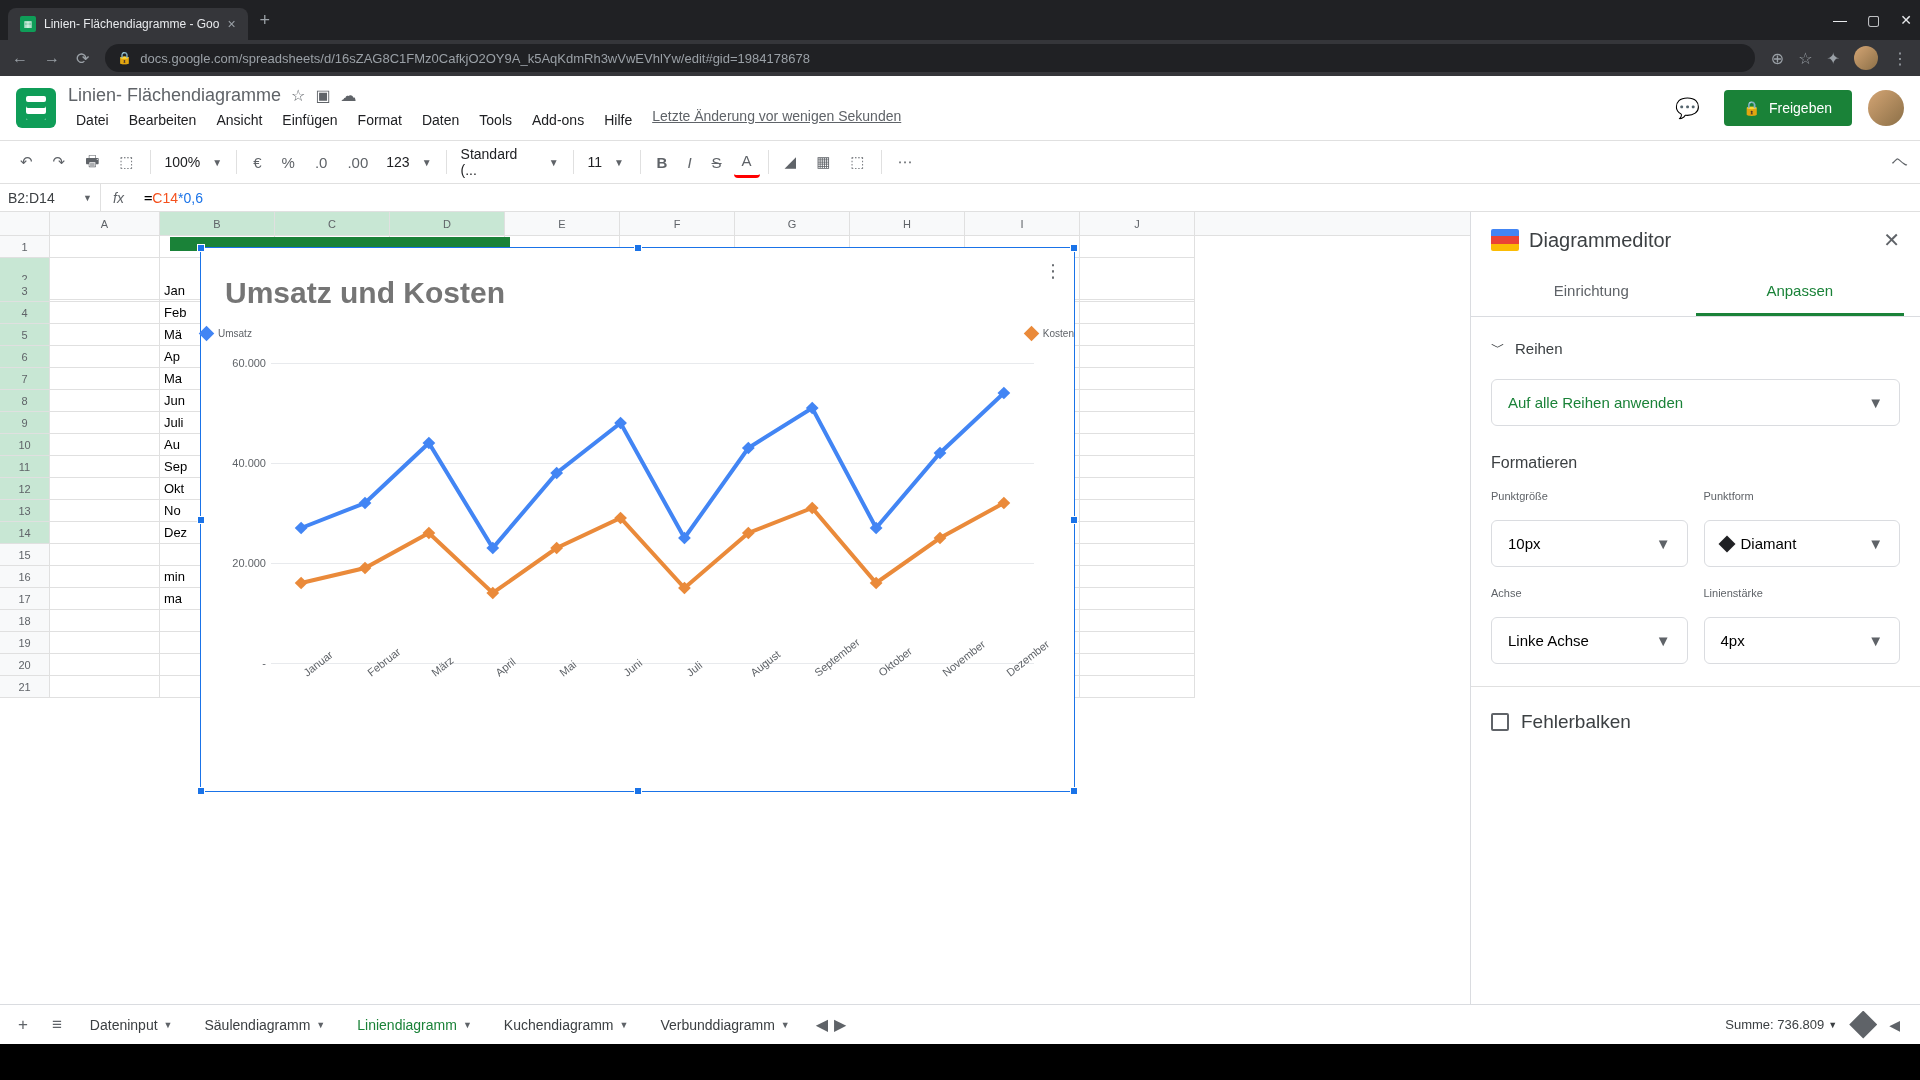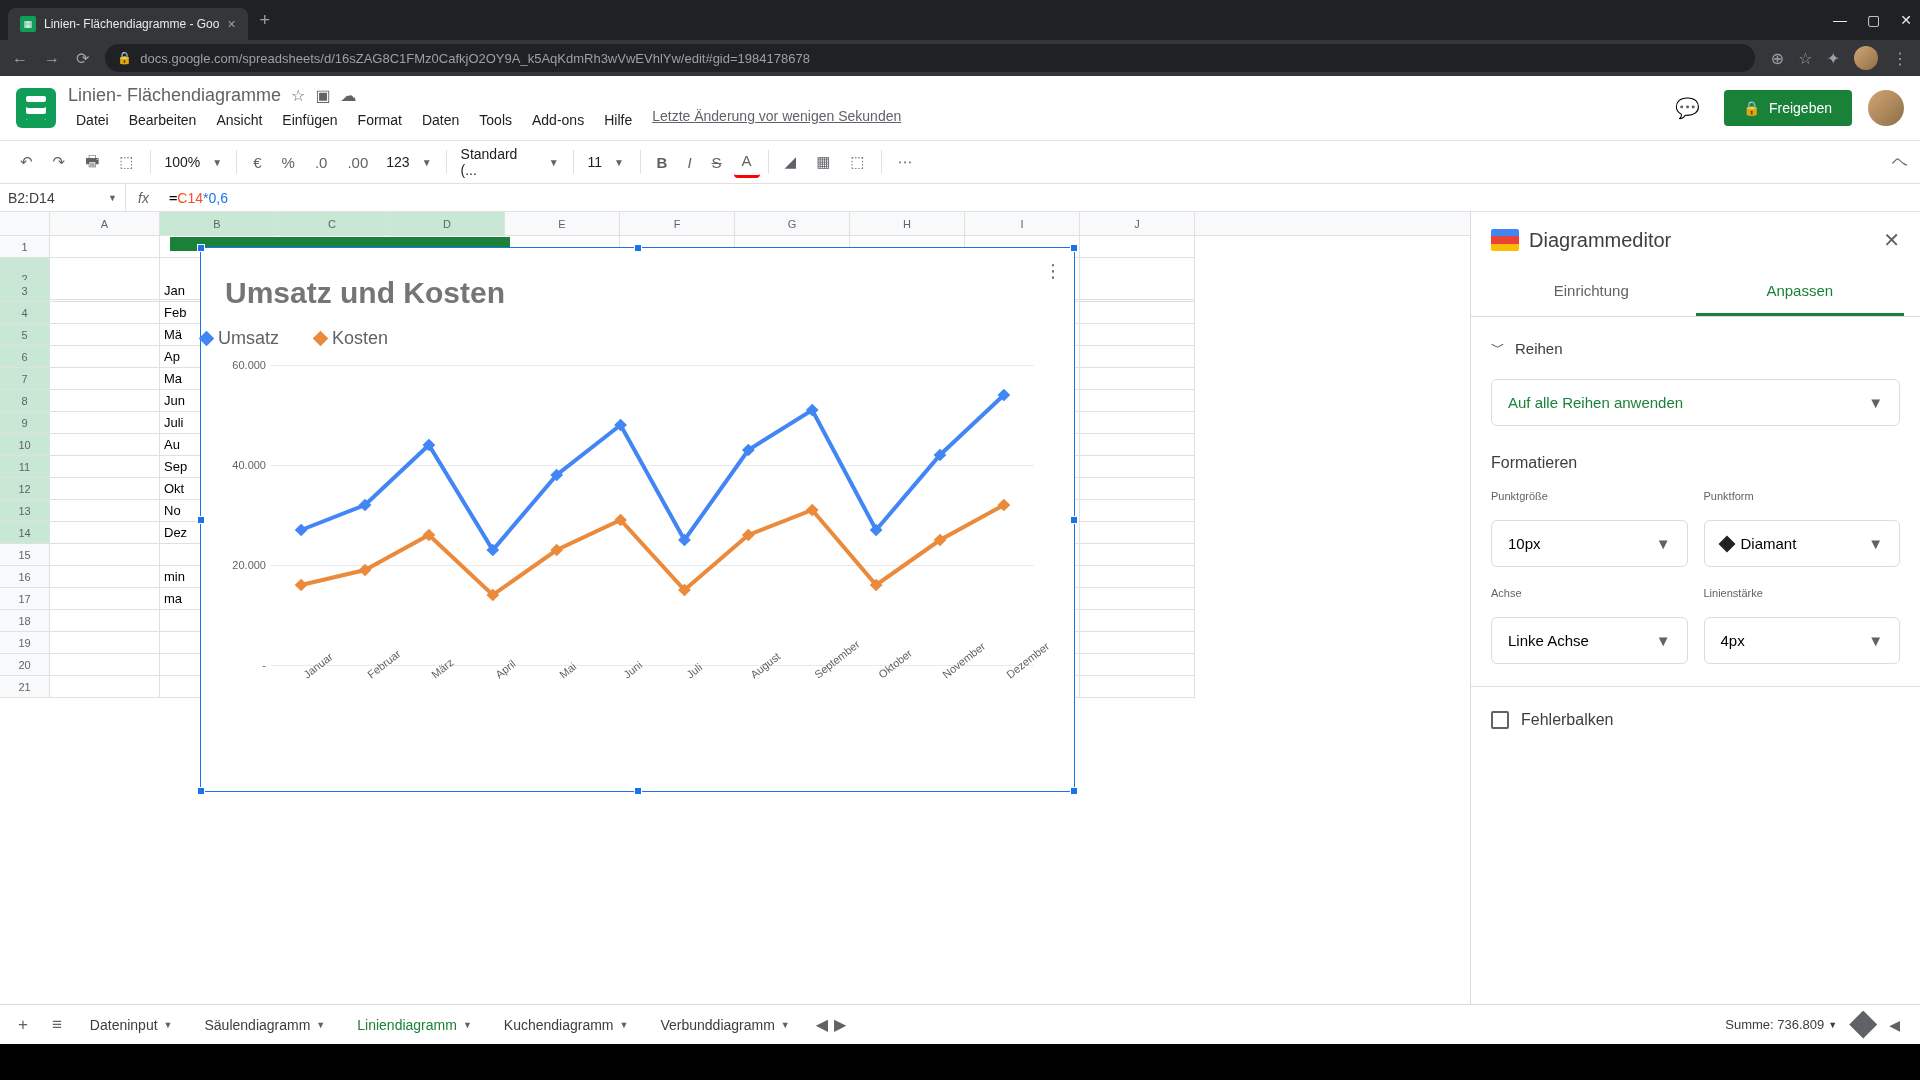--- a/index.html
+++ b/index.html
@@ -33,21 +33,21 @@
 .comment-btn{width:40px;height:40px;border-radius:50%;display:flex;align-items:center;justify-content:center;cursor:pointer;font-size:20px;color:#5f6368}
 .share-btn{background:#1a8238;color:#fff;padding:10px 20px;border-radius:4px;font-size:14px;font-weight:500;display:flex;align-items:center;gap:8px;cursor:pointer}
 .avatar-lg{width:36px;height:36px;border-radius:50%;background:linear-gradient(135deg,#d4a574,#8b6f47);cursor:pointer}
 .toolbar{height:44px;border-top:1px solid #e0e0e0;border-bottom:1px solid #e0e0e0;display:flex;align-items:center;padding:0 12px;gap:4px}
 .tb-btn{padding:6px 8px;cursor:pointer;color:#5f6368;font-size:15px;border-radius:4px;display:flex;align-items:center}
 .tb-sep{width:1px;height:24px;background:#e0e0e0;margin:0 4px}
 .tb-select{display:flex;align-items:center;gap:12px;padding:4px 6px;cursor:pointer;font-size:14px;color:#202124}
 .tb-select .caret{font-size:10px;color:#5f6368}
 .collapse-toolbar{margin-left:auto;cursor:pointer;color:#5f6368;font-size:16px}
 .formula-bar{height:28px;border-bottom:1px solid #e0e0e0;display:flex;align-items:center}
-.name-box{width:126px;padding:0 8px;font-size:14px;color:#3c4043;display:flex;align-items:center;justify-content:space-between;border-right:1px solid #e0e0e0;height:100%}
+.name-box{width:101px;padding:0 8px;font-size:14px;color:#3c4043;display:flex;align-items:center;justify-content:space-between;border-right:1px solid #e0e0e0;height:100%}
 .fx{padding:0 12px;font-style:italic;color:#5f6368;font-size:14px}
 .formula-input{flex:1;padding:0 8px;font-size:14px;font-family:monospace}
 .formula-input .ref{color:#f4511e}
 .formula-input .num{color:#1a73e8}
 .main{display:flex;height:calc(1080px - 40px - 36px - 64px - 44px - 28px - 40px - 36px)}
 .sheet-area{flex:1;position:relative;overflow:hidden}
 .col-headers{display:flex;height:24px;background:#f8f9fa;border-bottom:1px solid #e0e0e0}
 .corner{width:50px;border-right:1px solid #e0e0e0}
 .col-h{text-align:center;font-size:11px;color:#5f6368;border-right:1px solid #e0e0e0;line-height:24px}
 .col-h.sel{background:#c8e7d4}
@@ -59,25 +59,25 @@
 .row-h.sel{background:#c8e7d4}
 .cell{border-right:1px solid #e0e0e0;border-bottom:1px solid #e0e0e0;font-size:13px;padding:0 4px;line-height:22px;overflow:hidden;white-space:nowrap}
 .row-2 .row-h,.row-2 .cell{height:42px;line-height:42px}
 .chart-overlay{position:absolute;left:200px;top:35px;width:875px;height:545px;background:#fff;border:1px solid #1a73e8}
 .sel-handle{position:absolute;width:8px;height:8px;background:#1a73e8;border:1px solid #fff}
 .h-tl{left:-4px;top:-4px}.h-tm{left:50%;top:-4px;margin-left:-4px}.h-tr{right:-4px;top:-4px}
 .h-ml{left:-4px;top:50%;margin-top:-4px}.h-mr{right:-4px;top:50%;margin-top:-4px}
 .h-bl{left:-4px;bottom:-4px}.h-bm{left:50%;bottom:-4px;margin-left:-4px}.h-br{right:-4px;bottom:-4px}
 .chart-menu{position:absolute;right:12px;top:12px;cursor:pointer;color:#5f6368;font-size:18px}
 .chart-title{font-size:30px;font-weight:700;color:#757575;padding:28px 0 12px 24px}
-.chart-legend{display:flex;justify-content:flex-start;gap:36px;font-size:18px;color:#5f6368;padding:6px 0 12px}
+.chart-legend{display:flex;justify-content:space-between;gap:24px;font-size:10px;color:#5f6368;padding:6px 0 12px}
 .leg-item{display:flex;align-items:center;gap:6px}
 .diamond{width:11px;height:11px;transform:rotate(45deg)}
 .d-blue{background:#4285f4}.d-orange{background:#ea8a3a}
-.chart-plot{position:relative;height:300px;margin:4px 40px 0 70px}
+.chart-plot{position:relative;height:300px;margin:12px 40px 0 70px}
 .y-axis{position:absolute;left:-50px;top:0;height:100%;width:45px}
 .y-tick{position:absolute;right:0;font-size:11px;color:#5f6368;transform:translateY(-50%)}
 .y-line{position:absolute;left:0;right:0;border-top:1px solid #e8eaed}
 .plot-svg{position:absolute;left:0;top:0;width:100%;height:100%}
 .x-labels{position:relative;height:60px;margin:0 40px 0 70px}
 .x-tick{position:absolute;font-size:11px;color:#5f6368;transform:rotate(-38deg);transform-origin:left top;top:6px}
 .x-title{text-align:center;font-size:13px;color:#5f6368;padding-top:8px}
 .sel-outline-b{position:absolute;left:170px;top:25px;width:340px;height:14px;background:#1a8238}
 .sidebar{width:450px;border-left:1px solid #dadce0;display:flex;flex-direction:column}
 .sb-header{display:flex;align-items:center;gap:10px;padding:16px 20px}
@@ -661,21 +661,21 @@
           <div class="sb-label">Linienstärke</div>
           <div class="sb-select">
               <span>4px</span>
               <span style="color:#5f6368">▼</span>
             </div>
         </div>
       </div>
       <hr style="border:none;border-top:1px solid #e0e0e0;margin:10px -20px">
       <div class="sb-check-row">
         <div class="sb-check"></div>
-        <span style="font-size:16px;color:#3c4043">Fehlerbalken</span>
+        <span style="font-size:19px;color:#3c4043">Fehlerbalken</span>
       </div>
     </div>
   </div>
 </div>
 
 <div class="tabs-bar">
   <span class="tab-btn">+</span>
   <span class="tab-btn">≡</span>
   <div class="sheet-tab">
       <span>Dateninput</span>

